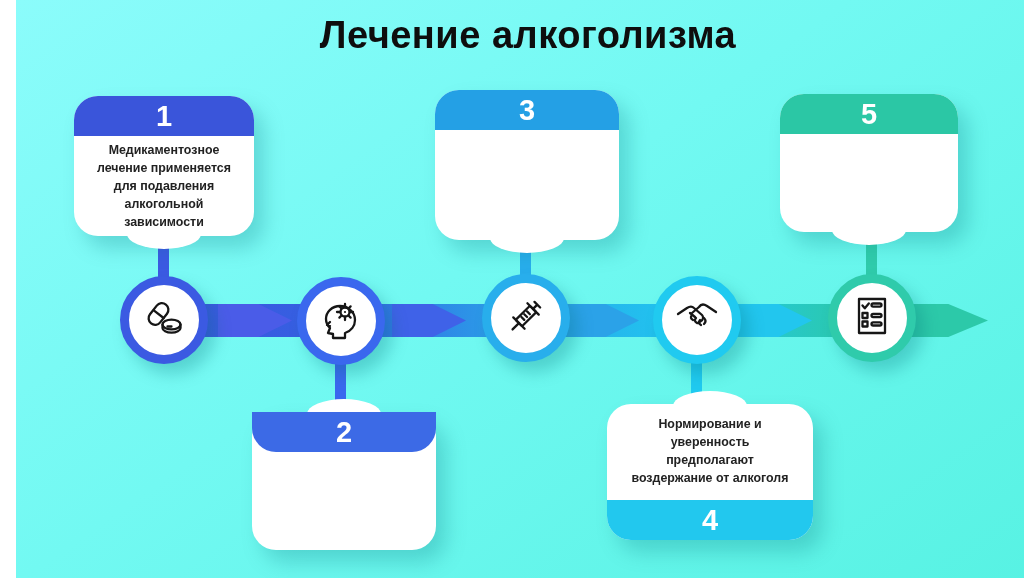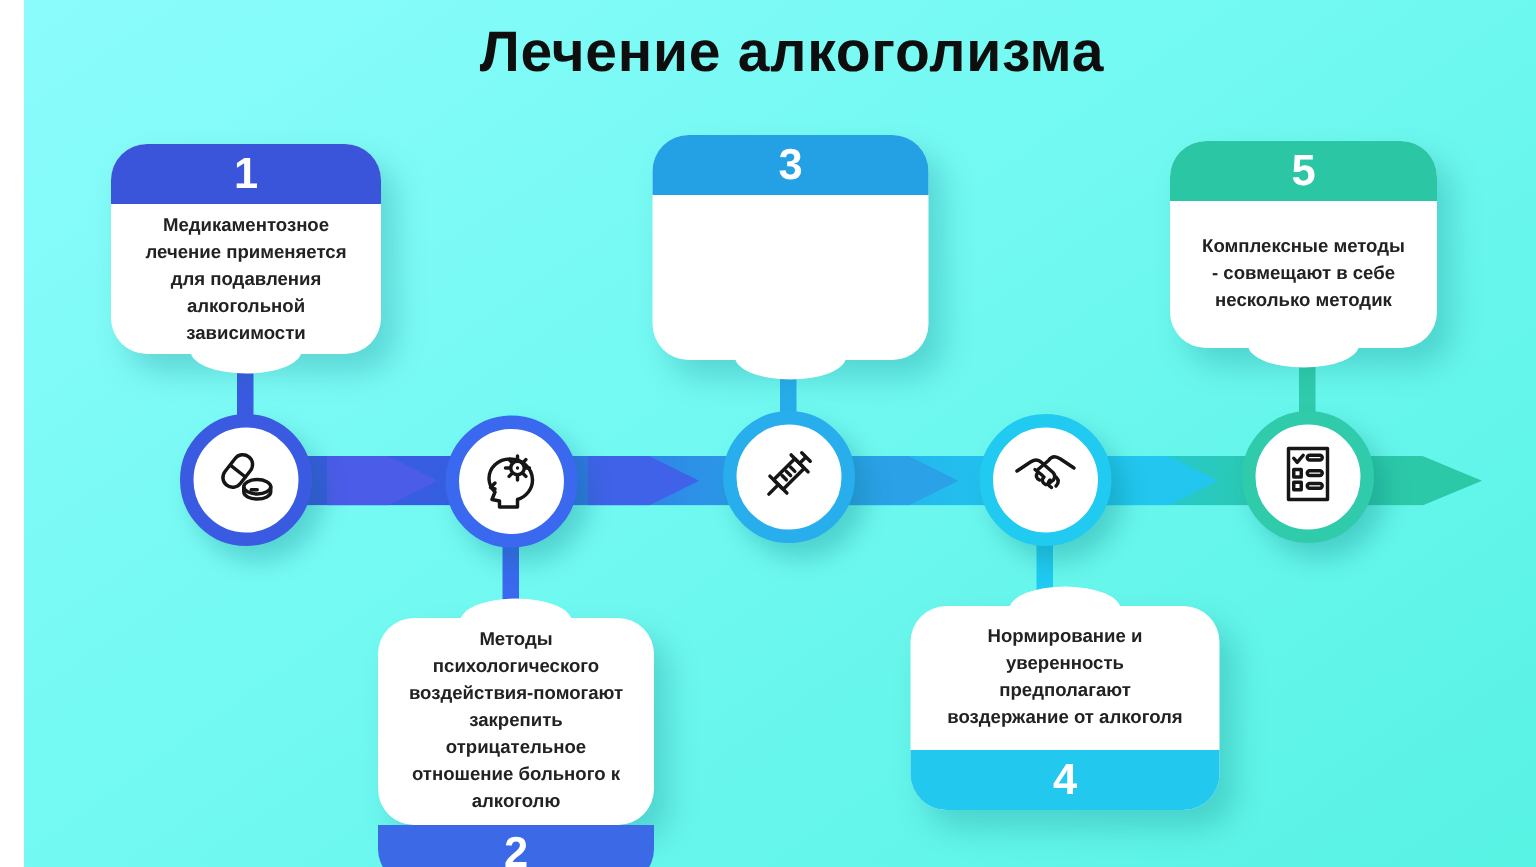--- a/index.html
+++ b/index.html
@@ -91,26 +91,24 @@
     <div class="co-header" style="background-color: rgb(36, 160, 229);">
       <span>3</span>
     </div>
     <div class="bump"></div>
   </div>
 
   <div class="callout top" style="left:764px;top:94px;width:178px;height:138px;">
     <div class="co-header" style="background-color: rgb(43, 199, 165);">
       <span>5</span>
     </div>
-    <div class="co-body">Комплексные методы - совмещают в себе несколько методик</div>
     <div class="bump"></div>
   </div>
 
   <div class="callout bottom" style="left:236px;top:412px;width:184px;height:138px;">
-    <div class="co-body">Методы психологического воздействия-помогают закрепить отрицательное отношение больного к алкоголю</div>
     <div class="co-header" style="background-color: rgb(60, 106, 230);">
       <span>2</span>
     </div>
     <div class="bump"></div>
   </div>
 
   <div class="callout bottom" style="left:591px;top:404px;width:206px;height:136px;">
     <div class="co-body">Нормирование и уверенность предполагают воздержание от алкоголя</div>
     <div class="co-header" style="background-color: rgb(34, 200, 238);">
       <span>4</span>

